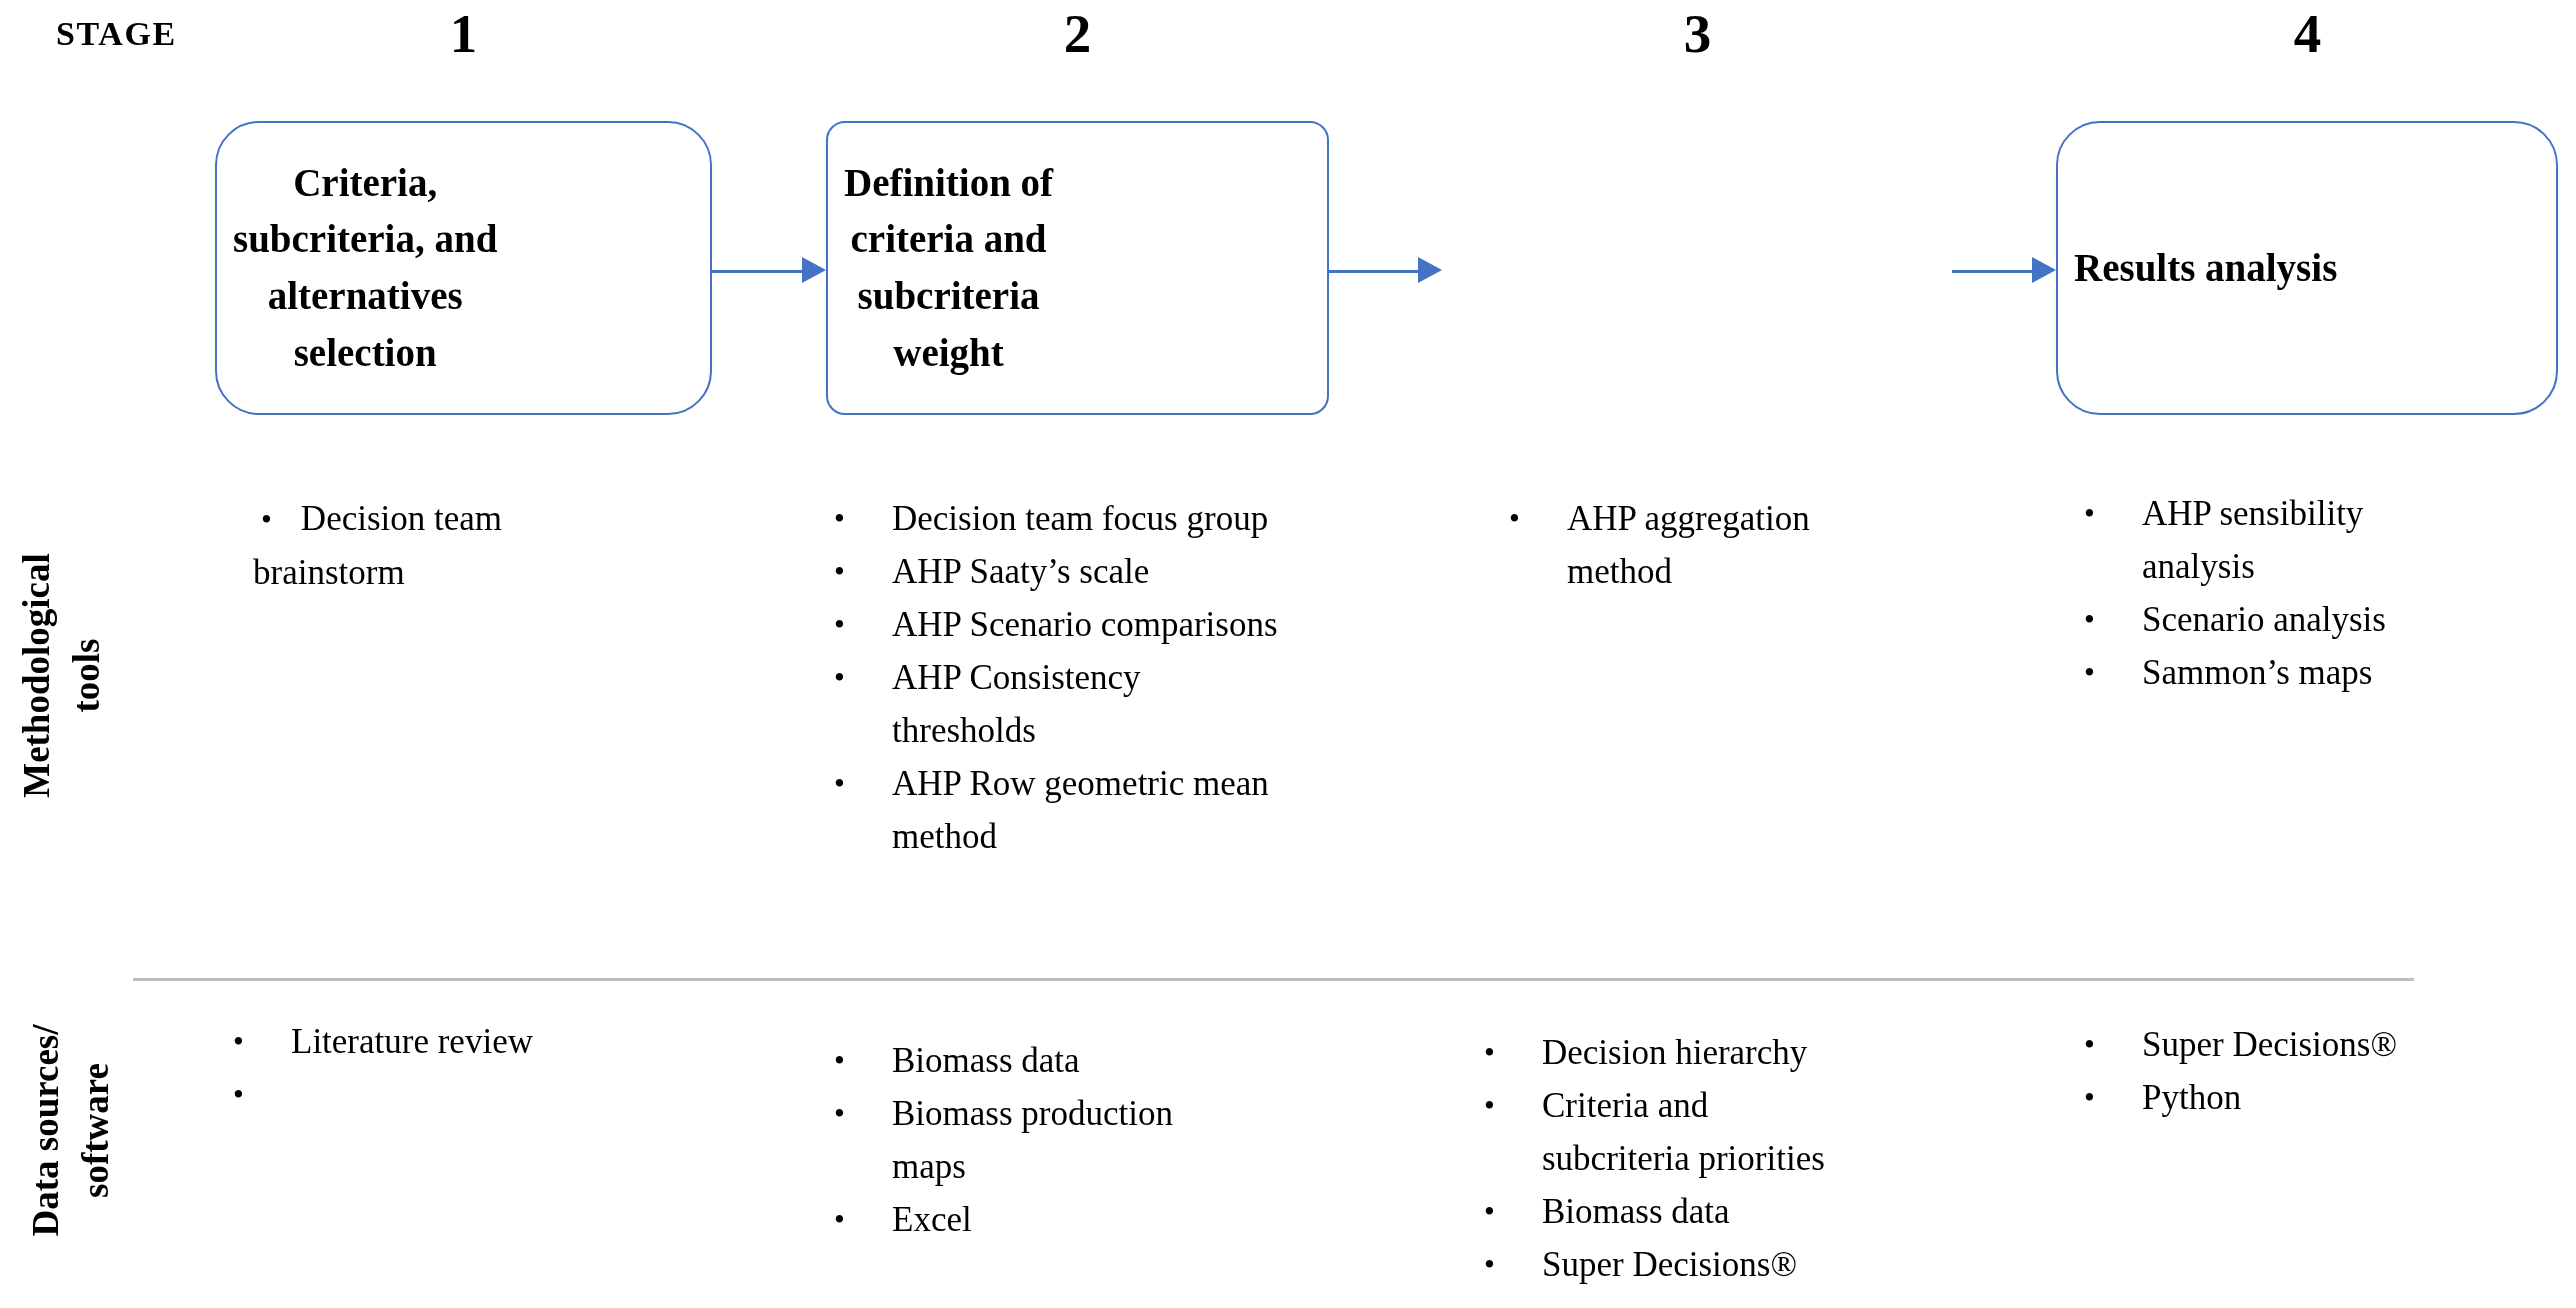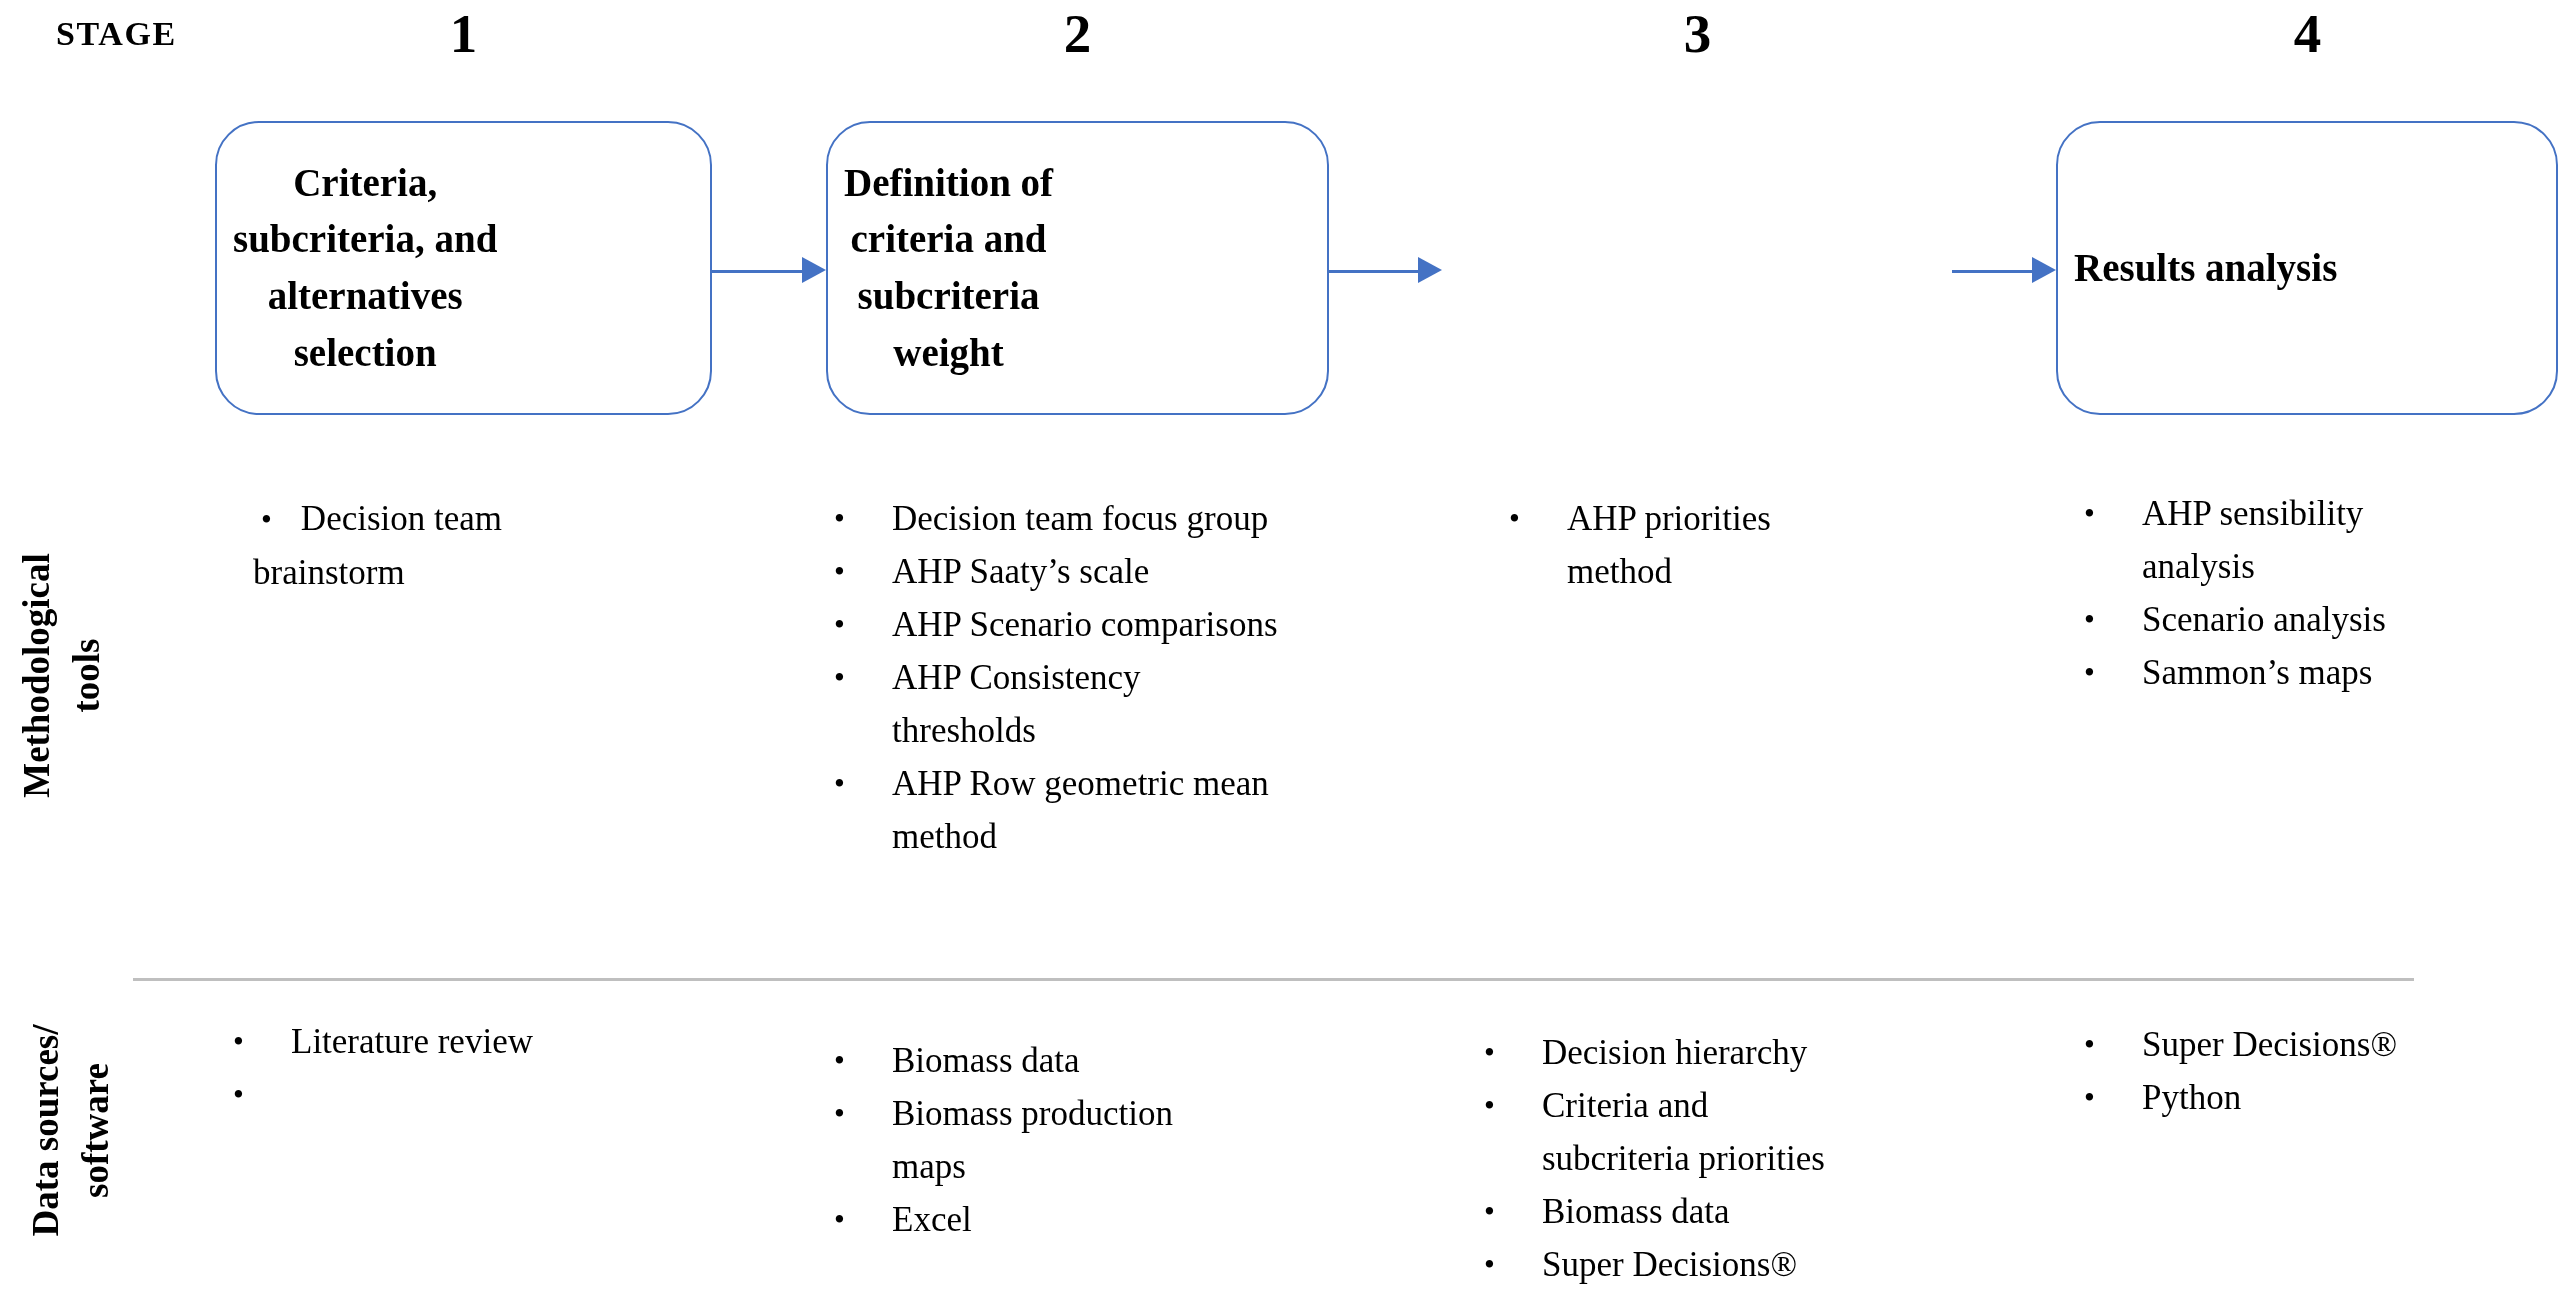--- a/index.html
+++ b/index.html
@@ -9,21 +9,21 @@
     font-family:"Liberation Serif","DejaVu Serif",serif; color:#000000; overflow:hidden;
   }
   .hdr-stage{position:absolute; left:56px; top:14.5px; font-size:34px; font-weight:bold; letter-spacing:1.6px;}
   .num{position:absolute; top:1.6px; width:97px; text-align:center; font-size:55px; font-weight:bold;}
   .num.n1{left:415px;} .num.n2{left:1029px;} .num.n3{left:1649px;} .num.n4{left:2259px;}
   .box{
     position:absolute; top:121px; height:294px; border:2.4px solid var(--blue);
     border-radius:44px; background:#ffffff; display:flex; align-items:center; justify-content:flex-start;
     box-sizing:border-box;
   }
-  .box.b1{left:215px;width:497px;} .box.b2{left:826px;width:503px;}
+  .box.b1{left:215px;width:497px;} .box.b2{left:826px;width:503px;border-radius:19px;}
   .box.b3{left:1442px;width:509px;} .box.b4{left:2056px;width:502px;}
   .box-title{font-size:39px; font-weight:bold; text-align:center; line-height:1.45; white-space:pre-line; padding:0 16px;}
   .shaft{position:absolute; top:270px; height:3.2px; background:var(--blue);}
   .shaft.s1{left:712px;width:90px;} .shaft.s2{left:1329px;width:89px;} .shaft.s3{left:1952px;width:80px;}
   .head{position:absolute; top:257px; width:0; height:0;
     border-top:13.7px solid transparent; border-bottom:13.7px solid transparent; border-left:24px solid var(--blue);}
   .head.h1{left:802px;} .head.h2{left:1418px;} .head.h3{left:2032px;}
   .vlabel{position:absolute; font-size:37px; font-weight:bold; text-align:center; line-height:1.35;
     white-space:pre-line; transform:rotate(-90deg);}
   .vlabel.v1{left:-121px; top:615px; width:386px; height:121px;}
@@ -112,21 +112,21 @@
     <div class="item hang">
         <span class="dot">•</span>
         <span class="txt">AHP Row geometric mean
 method</span>
       </div>
   </div>
 
   <div class="list mt3">
     <div class="item hang">
         <span class="dot">•</span>
-        <span class="txt">AHP priorities
+        <span class="txt">AHP aggregation
 method</span>
       </div>
   </div>
 
   <div class="list mt4">
     <div class="item hang">
         <span class="dot">•</span>
         <span class="txt">AHP sensibility
 analysis</span>
       </div>

